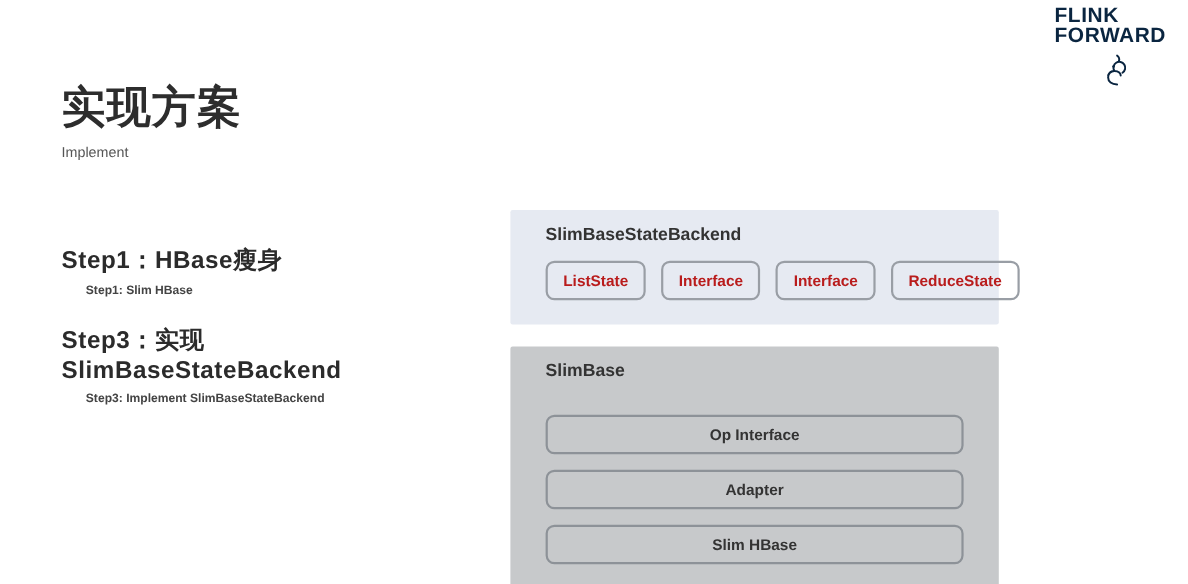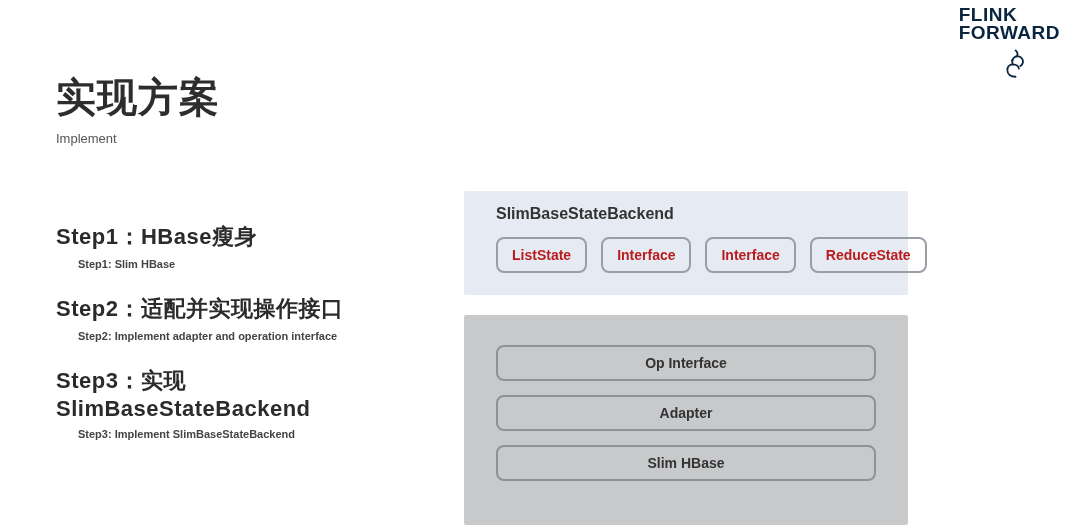--- a/index.html
+++ b/index.html
@@ -154,42 +154,39 @@
   <div class="title">实现方案</div>
   <div class="subtitle">Implement</div>
 </div>
 
 <div class="steps">
   <div class="step">
     <div class="step-h">Step1：HBase瘦身</div>
     <div class="step-sub">Step1: Slim HBase</div>
   </div>
   <div class="step">
-    <div class="step-h">Step2：适配并实现操作接口</div>
-    <div class="step-sub">Step2: Implement adapter and operation interface</div>
-  </div>
-  <div class="step">
     <div class="step-h">Step3：实现SlimBaseStateBackend</div>
     <div class="step-sub">Step3: Implement SlimBaseStateBackend</div>
   </div>
 </div>
 
 <div class="diagram">
 
   <div class="panel panel-top">
     <div class="panel-title">SlimBaseStateBackend</div>
     <div class="row-pills">
       <div class="pill">ListState</div>
       <div class="pill">Interface</div>
       <div class="pill">Interface</div>
       <div class="pill">ReduceState</div>
     </div>
   </div>
 
   <div class="panel panel-bottom">
+    <div class="panel-title">SlimBase</div>
     <div class="stack">
       <div class="bar">Op Interface</div>
       <div class="bar">Adapter</div>
       <div class="bar">Slim HBase</div>
     </div>
   </div>
 
 </div>
 
 </body></html>

